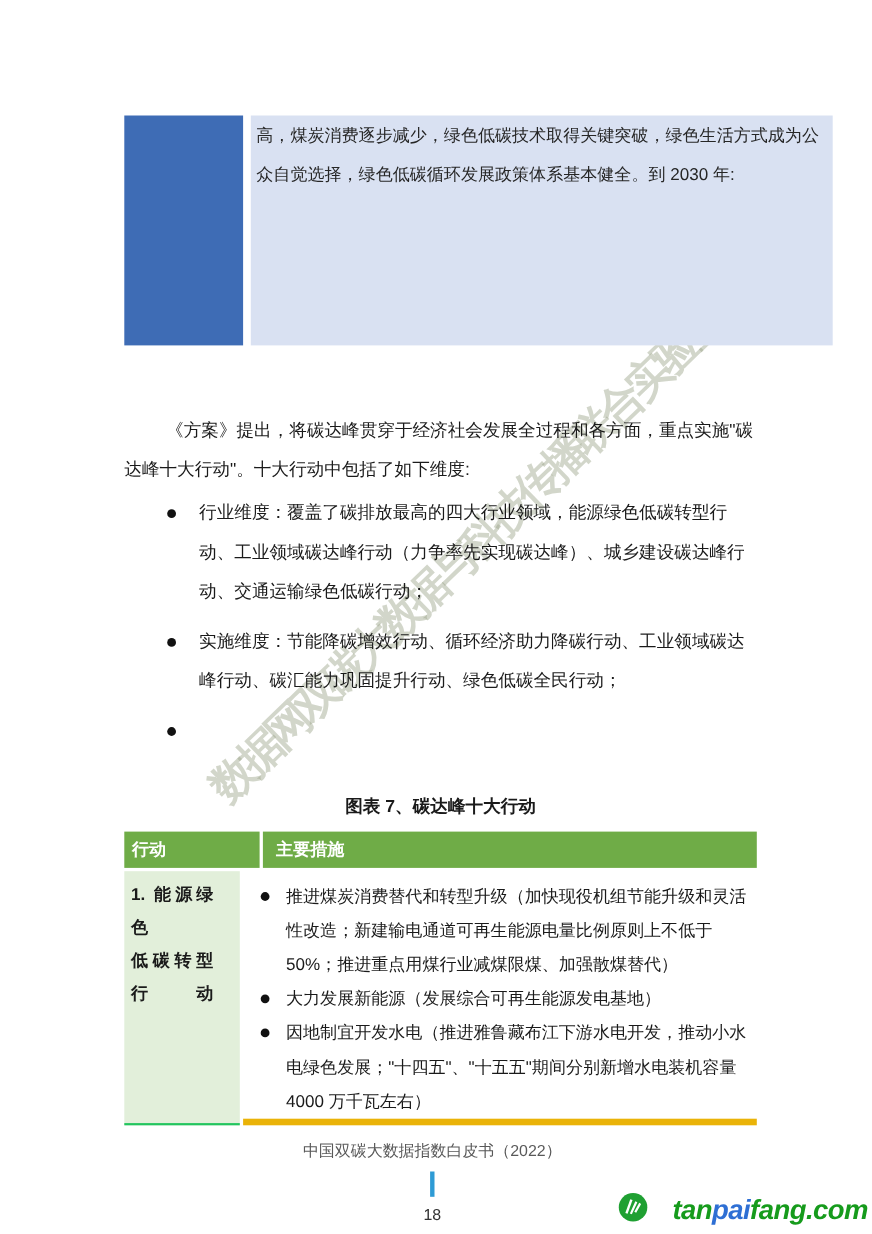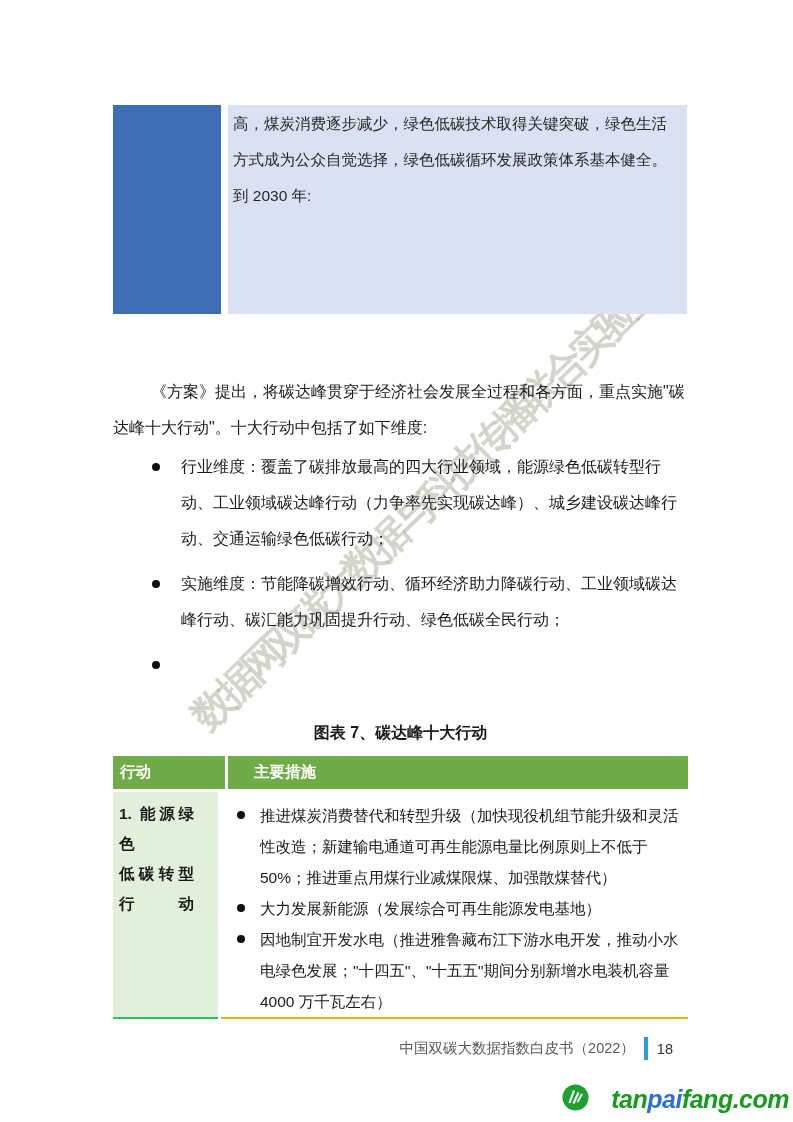--- a/index.html
+++ b/index.html
@@ -15,47 +15,47 @@
   .watermark{
     position:absolute;left:198px;top:700px;
     transform:rotate(-44deg);transform-origin:0 50%;
     font-size:40px;line-height:44px;font-weight:bold;
     letter-spacing:-5px;white-space:nowrap;
     color:rgba(156,163,137,0.45);
     z-index:0;
   }
   
   .hl-blue{position:absolute;left:113px;top:105px;width:108px;height:209px;background:#3E6CB5;z-index:1;}
-  .hl-box{position:absolute;left:228px;top:105px;width:459px;height:209px;background:#D9E1F2;z-index:1;box-sizing:border-box;padding:1px 8px 0 5px;}
+  .hl-box{position:absolute;left:228px;top:105px;width:529px;height:209px;background:#D9E1F2;z-index:1;box-sizing:border-box;padding:1px 8px 0 5px;}
   .hl-par{margin:0;font-size:15.5px;line-height:36px;color:#262626;}
   .hl-list{list-style:none;margin:-5px 0 0 0;padding:0;}
   .hl-list li{position:relative;padding-left:30px;font-size:15.5px;line-height:36px;color:#262626;}
   .dot{position:absolute;width:8px;height:8px;border-radius:50%;background:#111;}
   .hl-list .dot{left:9px;top:14px;}
   
   .body-par{position:absolute;left:113px;top:374px;width:575px;margin:0;font-size:16px;line-height:36px;text-indent:38px;z-index:1;}
   .body-list{position:absolute;left:113px;top:449px;width:575px;margin:0;padding:0;list-style:none;z-index:1;}
   .body-list li{position:relative;padding-left:68px;font-size:16px;line-height:36px;margin-bottom:9px;}
   .body-list .dot{left:39px;top:14px;}
   
   .table-title{position:absolute;left:113px;top:723px;width:575px;text-align:center;font-size:16px;font-weight:bold;z-index:1;}
   .tbl{position:absolute;left:113px;top:756px;width:575px;z-index:1;}
   .tbl-head{display:flex;gap:3px;margin-bottom:3px;}
   .th{background:#6FAC47;color:#ffffff;font-weight:bold;font-size:15.5px;height:33px;display:flex;align-items:center;box-sizing:border-box;}
-  .th-action{width:112px;padding-left:7px;font-family:Liberation Serif, serif;}
-  .th-measures{flex:1;padding-left:26px;}
+  .th-action{width:123px;padding-left:7px;font-family:Liberation Serif, serif;}
+  .th-measures{flex:1;padding-left:12px;}
   .tbl-body{display:flex;gap:3px;min-height:221px;}
   .td-action{width:105px;background:#E2EFDA;box-sizing:border-box;padding:7px 24px 0 6px;font-weight:bold;font-size:15.5px;line-height:30px;border-bottom:2px solid #22c55e;}
   .action-line{text-align:justify;text-align-last:justify;}
-  .td-measures{flex:1;background:#ffffff;box-sizing:border-box;padding:8px 6px 0 0;border-bottom:2px solid #eab308;}
+  .td-measures{flex:1;background:#ffffff;box-sizing:border-box;padding:8px 6px 0 0;border-bottom:6px solid #eab308;}
   .measure-list{list-style:none;margin:0;padding:0;}
   .measure-list li{position:relative;padding-left:39px;font-size:15.5px;line-height:31px;}
   .measure-list .dot{left:16px;top:11px;width:8px;height:8px;}
   
-  .footer{position:absolute;left:113px;top:1037px;width:560px;display:flex;justify-content:flex-end;align-items:center;gap:9px;z-index:1;}
+  .footer{position:absolute;left:113px;top:1037px;width:560px;display:flex;justify-content:flex-end;align-items:center;gap:9px;z-index:1;flex-direction:column;}
   .footer-title{color:#595959;font-size:14.5px;}
   .footer-bar{width:4px;height:23px;background:#2E9BD5;}
   .footer-page{color:#333;font-size:14.5px;}
   
   .logo{position:absolute;top:1084px;right:4px;display:flex;align-items:center;gap:22px;z-index:1;cursor:pointer;}
   .logo-text{font-size:25px;font-weight:bold;font-style:italic;letter-spacing:-0.5px;line-height:27px;white-space:nowrap;}
   .lg-green{color:#169B1C;}
   .lg-blue{color:#2E6FD4;}
 </style>
 </head>

